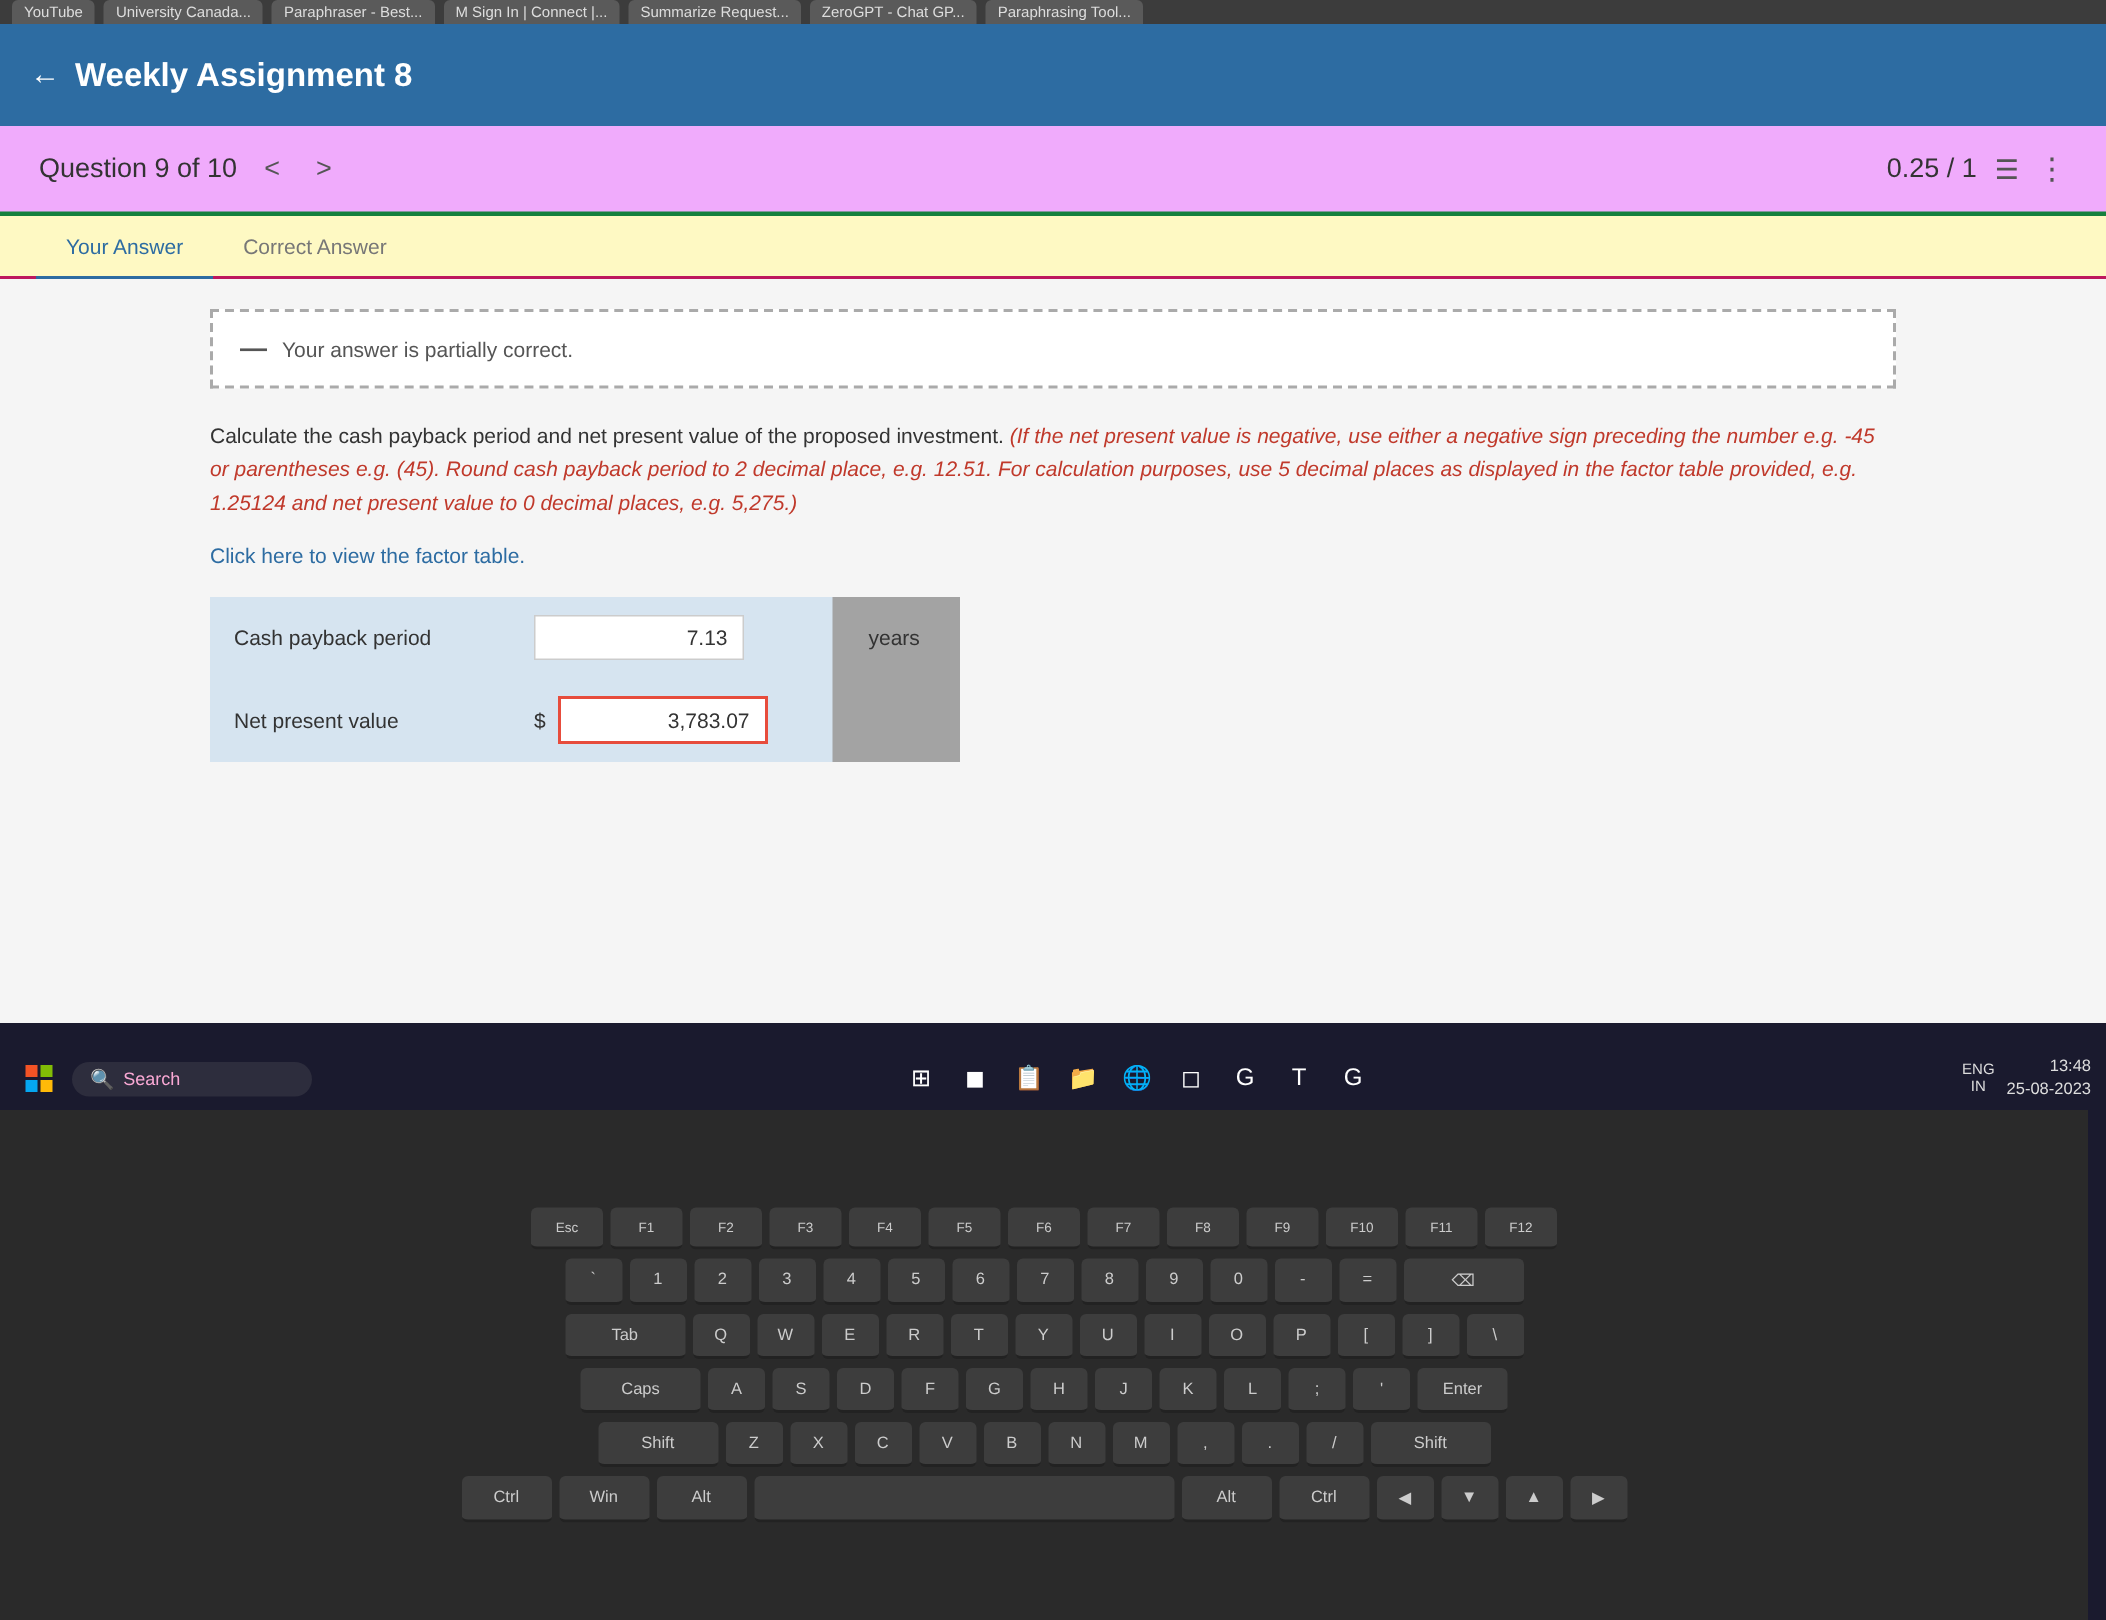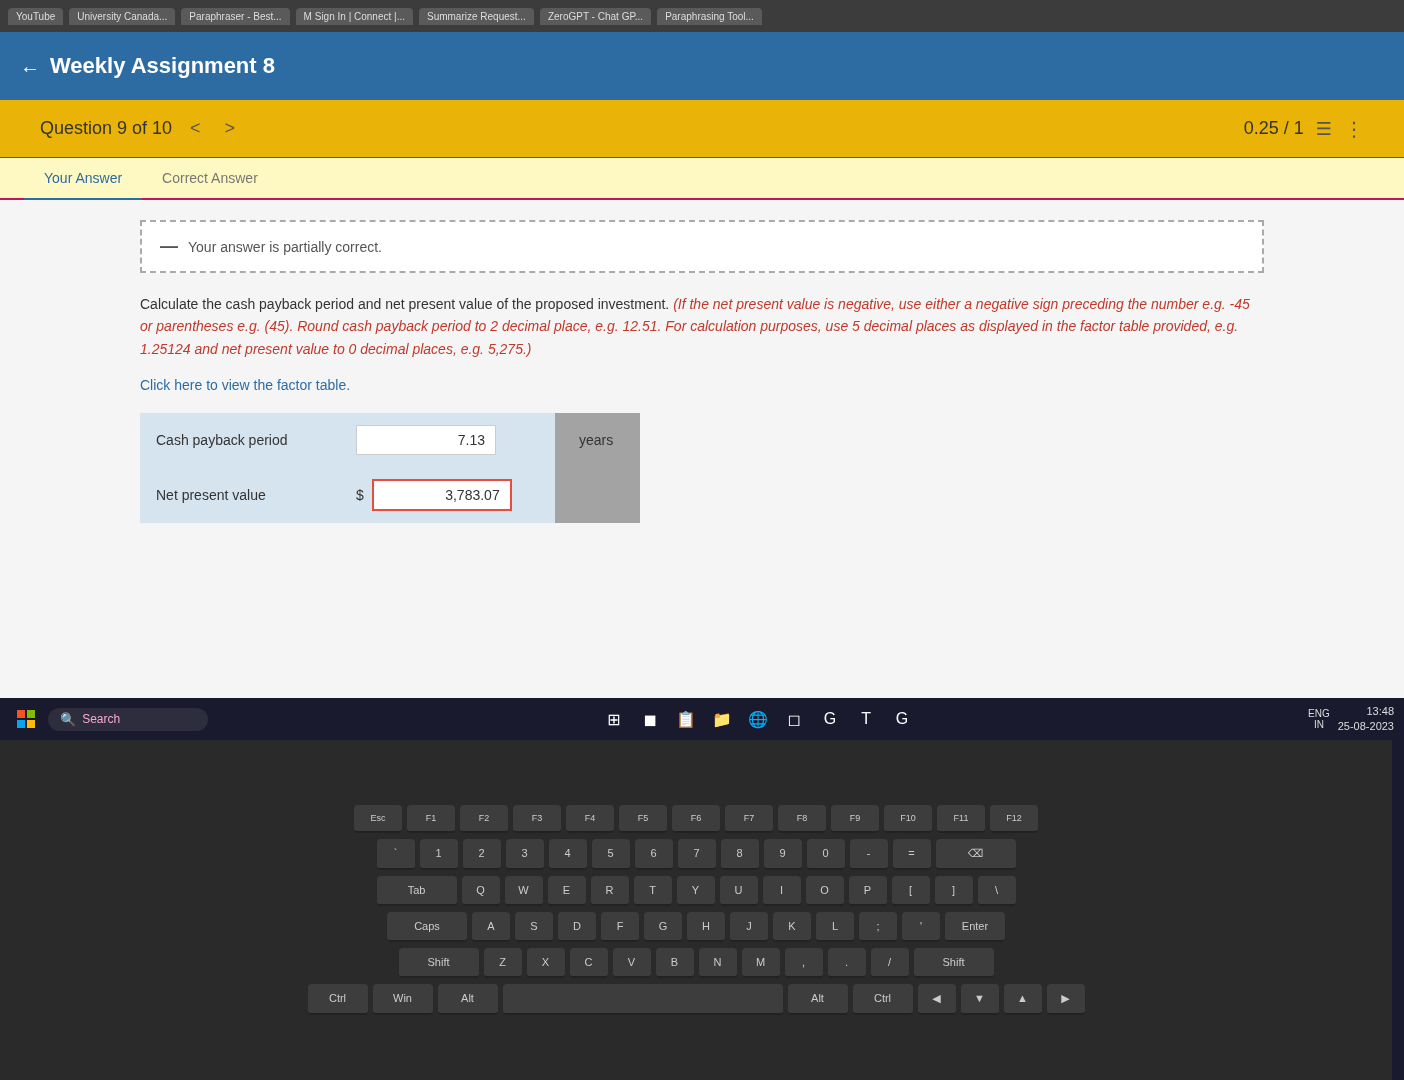--- a/index.html
+++ b/index.html
@@ -8,21 +8,21 @@
       background: #1a1a2e;
       width: 1404px;
       height: 1080px;
       overflow: hidden;
       position: relative;
     }
 
     
     .browser-chrome {
       background: #3c3c3c;
-      height: 32px;
+      height: 16px;
       display: flex;
       align-items: center;
       padding: 0 8px;
       gap: 6px;
       overflow: hidden;
     }
     .browser-tab {
       background: #5a5a5a;
       color: #ddd;
       font-size: 10px;
@@ -65,26 +65,26 @@
 
     
     .content-area {
       background: #f5f5f5;
       flex: 1;
       overflow-y: auto;
     }
 
     
     .question-nav {
-      background: #eab308;
-      padding: 16px 40px;
+      background: #f0abfc;
+      padding: 16px 26px;
       display: flex;
       align-items: center;
       justify-content: space-between;
-      border-bottom: 1px solid #15803d;
+      border-bottom: 3px solid #15803d;
     }
     .question-nav-left {
       display: flex;
       align-items: center;
       gap: 12px;
     }
     .question-label {
       font-size: 18px;
       font-weight: 500;
       color: #333;

